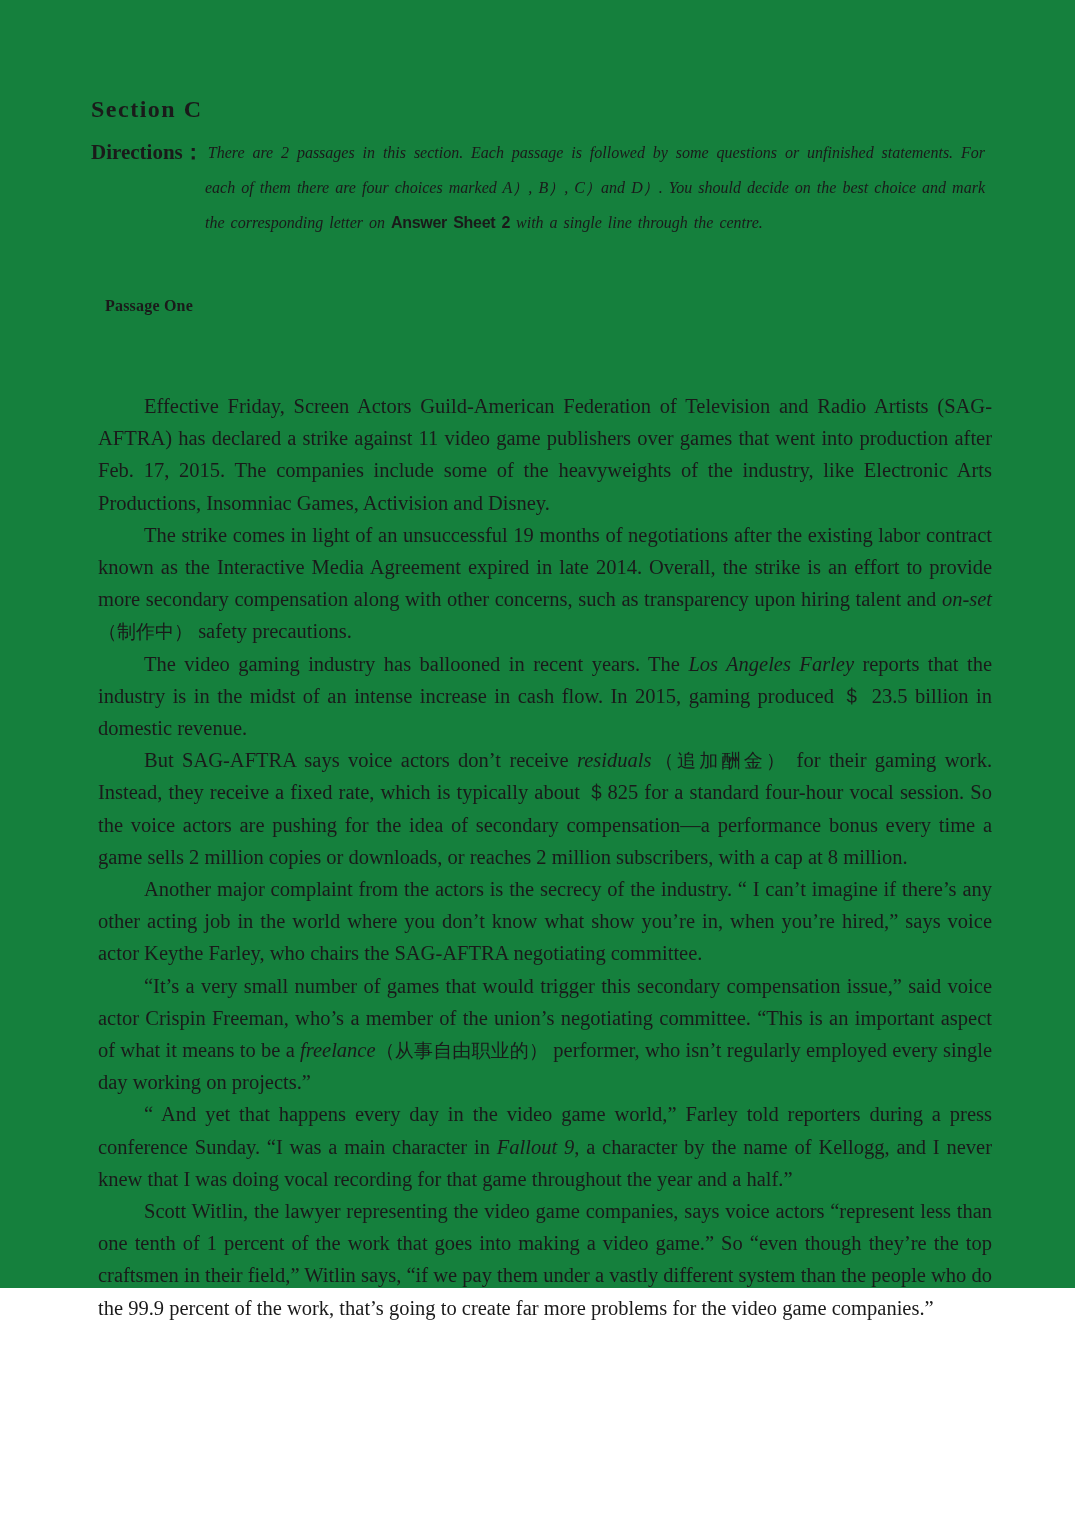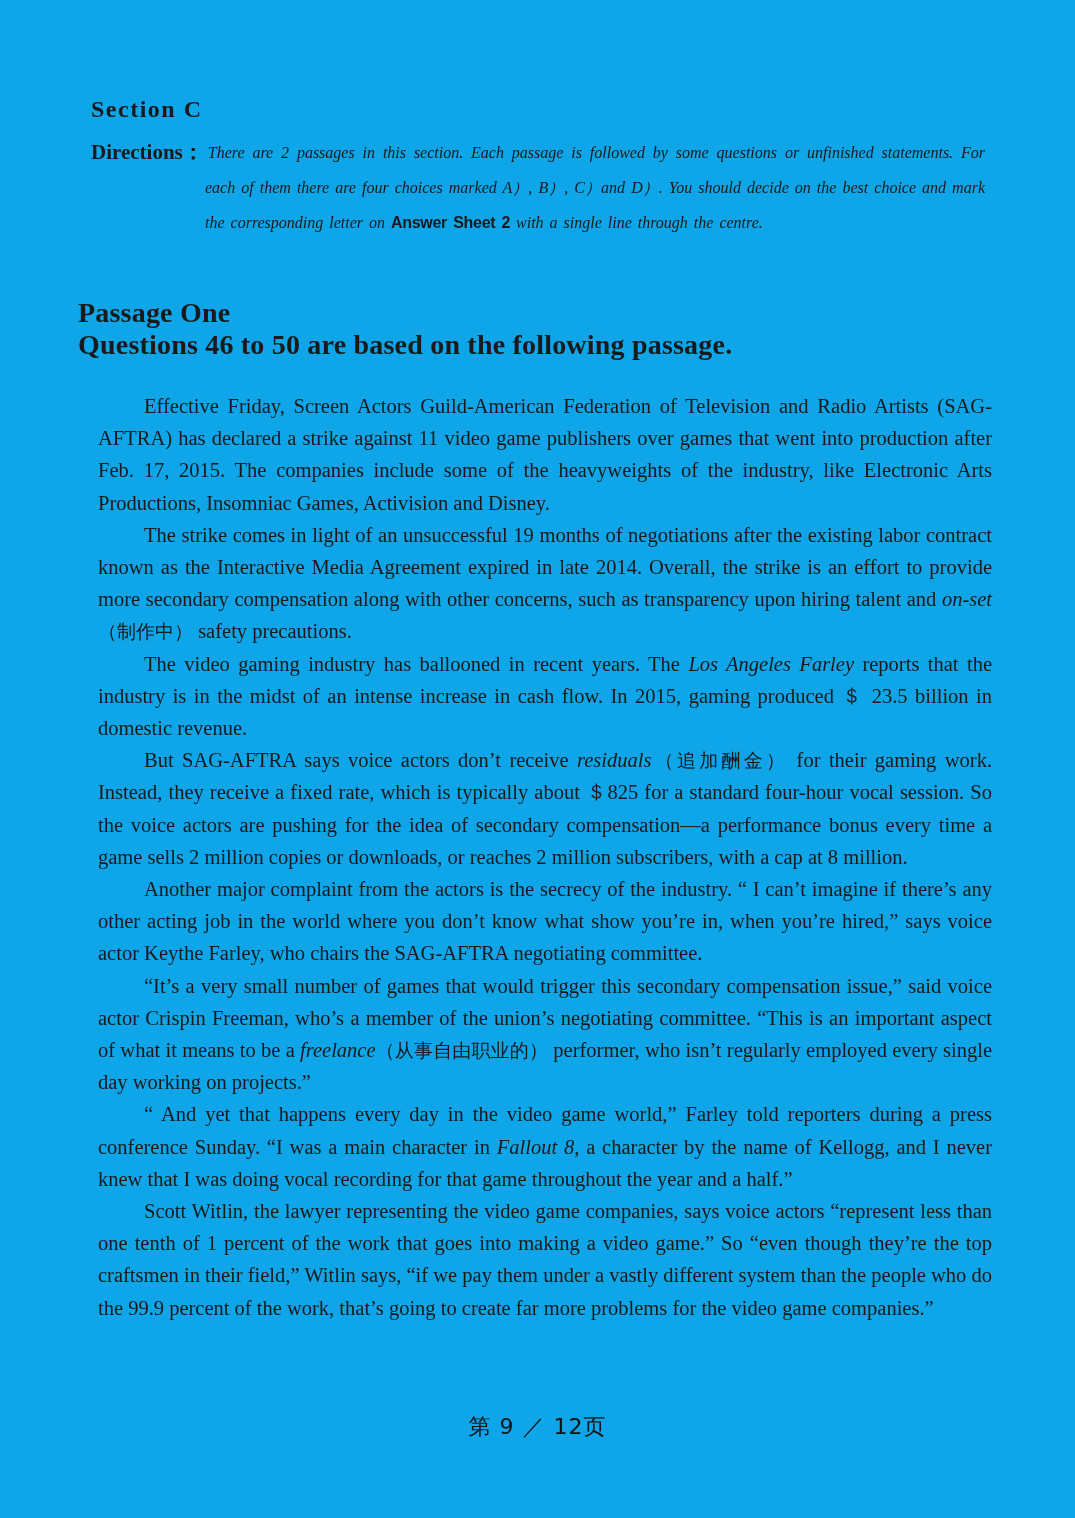--- a/index.html
+++ b/index.html
@@ -13,22 +13,22 @@
     position: relative;
     font-family: "Liberation Serif", "DejaVu Serif", serif;
     color: #1a1a1a;
     overflow: hidden;
   }
 
   .page {
     position: absolute;
     left: 0; top: 0;
     width: 1075px;
-    height: 1518px;
-    background: #0ea5e9;
+    height: 1288px;
+    background: #15803d;
   }
 
   
   .section-title {
     position: absolute;
     left: 91px;
     top: 96px;
     font-size: 24px;
     font-weight: bold;
     letter-spacing: 1.5px;
@@ -63,22 +63,22 @@
   .sans-bold {
     font-family: "Liberation Sans", "DejaVu Sans", sans-serif;
     font-style: normal;
     font-weight: bold;
     letter-spacing: -0.3px;
   }
 
   
   .passage-head {
     position: absolute;
-    left: 78px;
-    font-size: 28px;
+    left: 105px;
+    font-size: 16px;
     font-weight: bold;
     letter-spacing: 0.2px;
     color: #1a1a1a;
     white-space: nowrap;
   }
   .passage-head.one  { top: 297px; }
   .passage-head.qrange { top: 329px; }
 
   
   .body-text {
@@ -127,37 +127,35 @@
 
   <div class="directions">
     <span class="directions-label">Directions：</span>
     <div class="directions-body">
       <span>There are 2 passages in this section. Each passage is followed by some questions or unfinished statements. For each of them there are four choices marked A）, B）, C）and D）. You should decide on the best choice and mark the corresponding letter on </span><span class="sans-bold">Answer Sheet 2</span><span> with a single line through the centre.</span>
     </div>
   </div>
 
   <div class="passage-head one">Passage One</div>
 
-  <div class="passage-head qrange">Questions 46 to 50 are based on the following passage.</div>
 
   <div class="body-text">
 
     <p><span>Effective Friday, Screen Actors Guild-American Federation of Television and Radio Artists (SAG-AFTRA) has declared a strike against 11 video game publishers over games that went into production after Feb. 17, 2015. The companies include some of the heavyweights of the industry, like Electronic Arts Productions, Insomniac Games, Activision and Disney.</span></p>
 
     <p><span>The strike comes in light of an unsuccessful 19 months of negotiations after the existing labor contract known as the Interactive Media Agreement expired in late 2014. Overall, the strike is an effort to provide more secondary compensation along with other concerns, such as transparency upon hiring talent and </span><i>on-set</i><span class="cjk">（制作中）</span><span> safety precautions.</span></p>
 
     <p><span>The video gaming industry has ballooned in recent years. The </span><i>Los Angeles Farley</i><span> reports that the industry is in the midst of an intense increase in cash flow. In 2015, gaming produced ＄ 23.5 billion in domestic revenue.</span></p>
 
     <p><span>But SAG-AFTRA says voice actors don’t receive </span><i>residuals</i><span class="cjk">（追加酬金）</span><span> for their gaming work. Instead, they receive a fixed rate, which is typically about ＄825 for a standard four-hour vocal session. So the voice actors are pushing for the idea of secondary compensation—a performance bonus every time a game sells 2 million copies or downloads, or reaches 2 million subscribers, with a cap at 8 million.</span></p>
 
     <p><span>Another major complaint from the actors is the secrecy of the industry. “ I can’t imagine if there’s any other acting job in the world where you don’t know what show you’re in, when you’re hired,” says voice actor Keythe Farley, who chairs the SAG-AFTRA negotiating committee.</span></p>
 
     <p><span>“It’s a very small number of games that would trigger this secondary compensation issue,” said voice actor Crispin Freeman, who’s a member of the union’s negotiating committee. “This is an important aspect of what it means to be a </span><i>freelance</i><span class="cjk">（从事自由职业的）</span><span> performer, who isn’t regularly employed every single day working on projects.”</span></p>
 
-    <p><span>“ And yet that happens every day in the video game world,” Farley told reporters during a press conference Sunday. “I was a main character in </span><i>Fallout 8</i><span>, a character by the name of Kellogg, and I never knew that I was doing vocal recording for that game throughout the year and a half.”</span></p>
+    <p><span>“ And yet that happens every day in the video game world,” Farley told reporters during a press conference Sunday. “I was a main character in </span><i>Fallout 9</i><span>, a character by the name of Kellogg, and I never knew that I was doing vocal recording for that game throughout the year and a half.”</span></p>
 
     <p><span>Scott Witlin, the lawyer representing the video game companies, says voice actors “represent less than one tenth of 1 percent of the work that goes into making a video game.” So “even though they’re the top craftsmen in their field,” Witlin says, “if we pay them under a vastly different system than the people who do the 99.9 percent of the work, that’s going to create far more problems for the video game companies.”</span></p>
 
   </div>
 
-  <div class="footer">第 9 ／ 12页</div>
 
 </div>
 
 </body></html>

